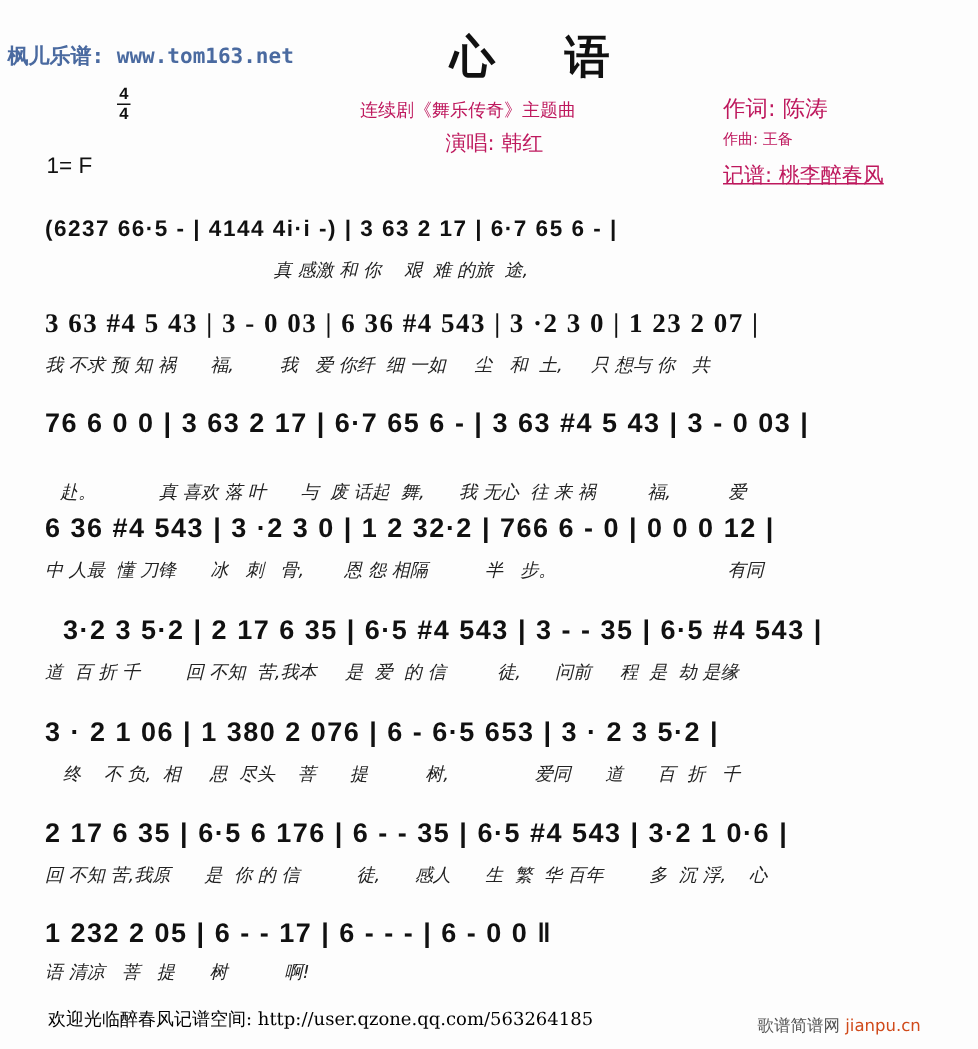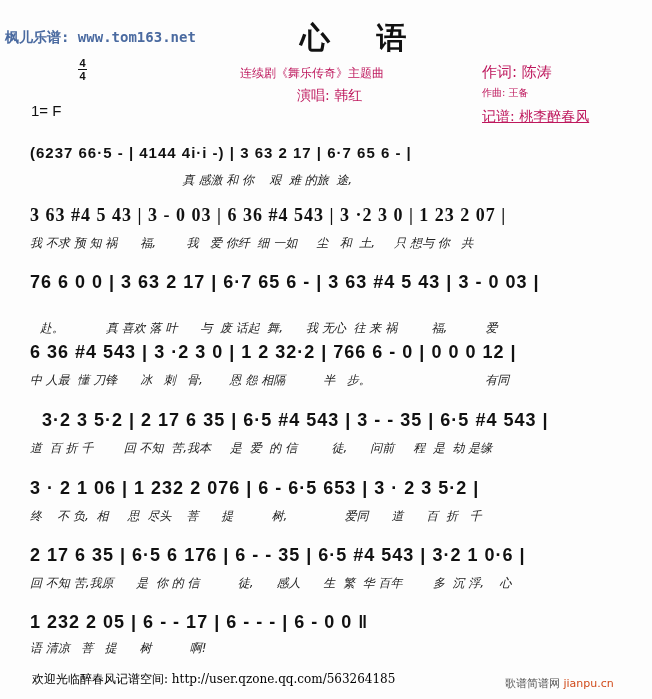--- a/index.html
+++ b/index.html
@@ -51,22 +51,22 @@
 </div>
 <div class="row" style="top:342px;">
   <div class="notes" style="left:30px;top:0;">6 36 #4 543 | 3 ·2 3 0 | 1 2 32·2 | 766 6 - 0 | 0 0 0 12 |</div>
   <div class="lyrics" style="left:30px;top:30px;">中 人最  懂 刀锋      冰   刺   骨,       恩 怨 相隔          半   步。                              有同</div>
 </div>
 <div class="row" style="top:410px;">
   <div class="notes" style="left:30px;top:0;margin-left:12px;">3·2 3 5·2 | 2 17 6 35 | 6·5 #4 543 | 3 - - 35 | 6·5 #4 543 |</div>
   <div class="lyrics" style="left:30px;top:30px;">道  百 折 千        回 不知  苦,我本     是  爱  的 信         徒,      问前     程  是  劫 是缘</div>
 </div>
 <div class="row" style="top:478px;">
-  <div class="notes" style="left:30px;top:0;">3 · 2 1 06 | 1 232 2 076 | 6 - 6·5 653 | 3 · 2 3 5·2 |</div>
-  <div class="lyrics" style="left:30px;top:30px;text-align:right;">终    不 负,  相     思  尽头    菩      提          树,               爱同      道      百  折   千</div>
+  <div class="notes" style="left:30px;top:0;">3 · 2 1 06 | 1 380 2 076 | 6 - 6·5 653 | 3 · 2 3 5·2 |</div>
+  <div class="lyrics" style="left:42px;top:30px;text-align:right;">终    不 负,  相     思  尽头    菩      提          树,               爱同      道      百  折   千</div>
 </div>
 <div class="row" style="top:545px;">
   <div class="notes" style="left:30px;top:0;">2 17 6 35 | 6·5 6 176 | 6 - - 35 | 6·5 #4 543 | 3·2 1 0·6 |</div>
   <div class="lyrics" style="left:30px;top:30px;">回 不知 苦,我原      是  你 的 信          徒,      感人      生  繁  华 百年        多  沉 浮,    心</div>
 </div>
 <div class="row" style="top:612px;">
   <div class="notes" style="left:30px;top:0;">1 232 2 05 | 6 - - 17 | 6 - - - | 6 - 0 0 ‖</div>
   <div class="lyrics" style="left:30px;top:28px;">语 清凉   菩   提      树          啊!</div>
 </div>
 

